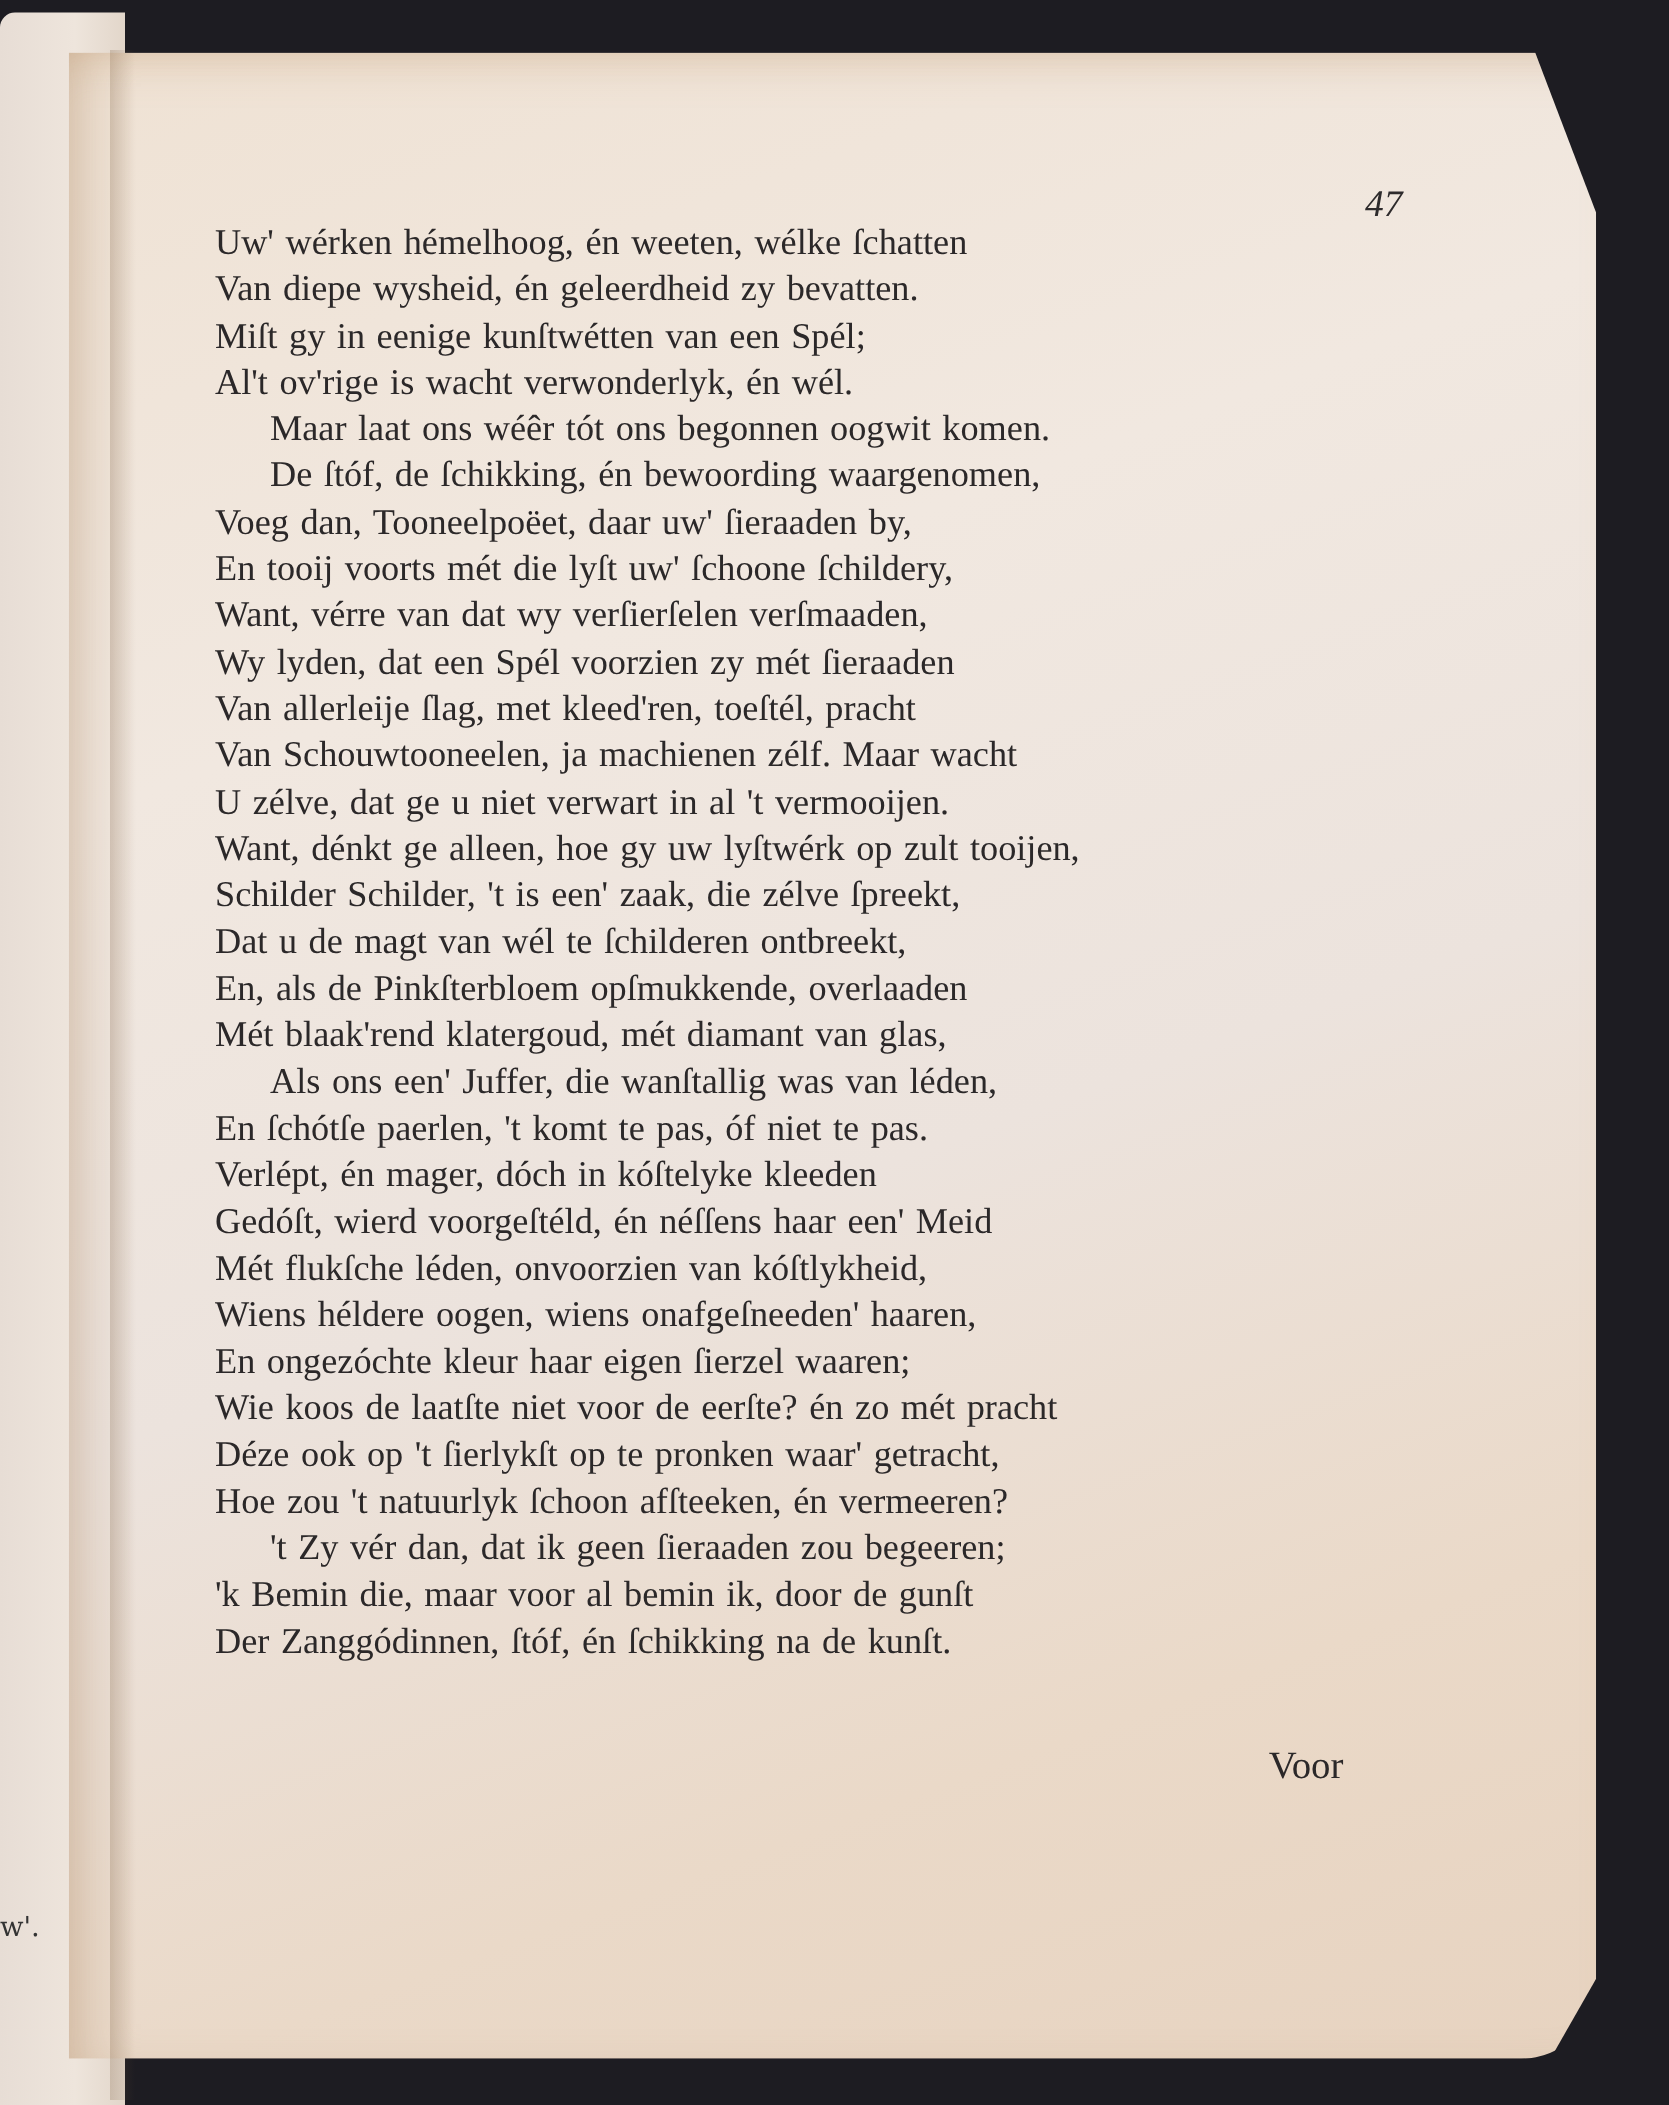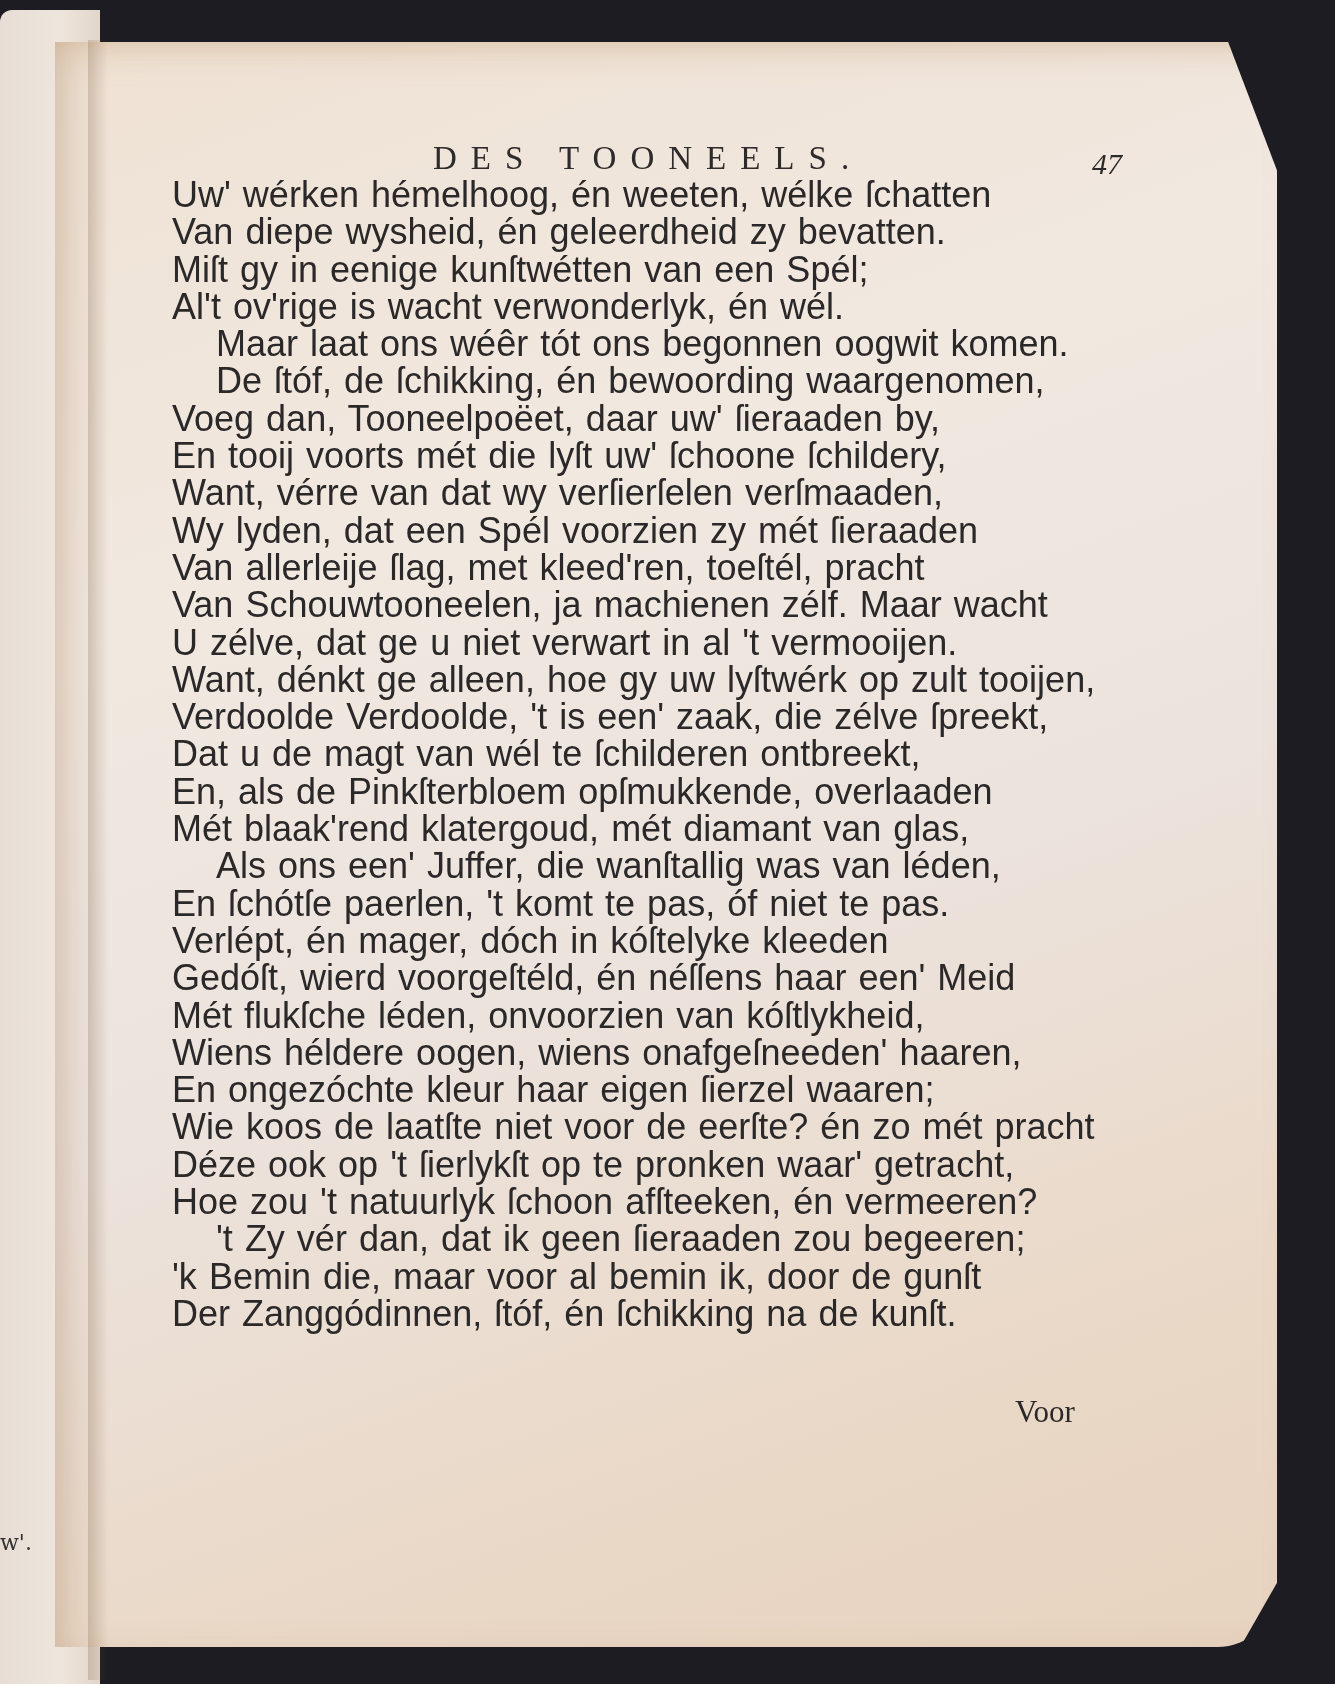--- a/index.html
+++ b/index.html
@@ -33,59 +33,58 @@
       position:absolute; left:378px; top:98px;
       font-size:33px; letter-spacing:14px; color:#2e2b2c;
       font-family:"Liberation Serif", serif;
     }
     .page-number {
       position:absolute; left:1037px; top:105px; font-size:30px; color:#2e2b2c;
       font-family:"Liberation Serif", serif; font-style:italic;
     }
     .verse {
       position:absolute; left:117px; top:134px; width:1000px;
-      font-family:Liberation Sans, sans-serif;
-      font-size:36px; line-height:37.3px; color:#2b2829;
+      font-family:Liberation Serif, serif;
+      font-size:29px; line-height:37.3px; color:#2b2829;
       word-spacing:2px;
     }
     .verse-line { white-space:nowrap; display:block; }
     .verse-line.indent { padding-left:44px; }
     .catchword {
       position:absolute; left:960px; top:1352px; font-size:31px; color:#2b2829;
       font-family:Liberation Serif, serif;
     }
   </style>
 </head>
 <body>
 
 <div class="facing-page">
   <span class="facing-page-fragment">w'.</span>
 </div>
 
 <div class="page">
   <div class="page-inner">
-    <div class="running-head">DES TOONEELS.</div>
     <div class="page-number">47</div>
 
     <div class="verse">
       <span class="verse-line">Uw' wérken hémelhoog, én weeten, wélke ſchatten</span>
       <span class="verse-line">Van diepe wysheid, én geleerdheid zy bevatten.</span>
       <span class="verse-line">Miſt gy in eenige kunſtwétten van een Spél;</span>
       <span class="verse-line">Al't ov'rige is wacht verwonderlyk, én wél.</span>
       <span class="verse-line indent">Maar laat ons wéêr tót ons begonnen oogwit komen.</span>
       <span class="verse-line indent">De ſtóf, de ſchikking, én bewoording waargenomen,</span>
       <span class="verse-line">Voeg dan, Tooneelpoëet, daar uw' ſieraaden by,</span>
       <span class="verse-line">En tooij voorts mét die lyſt uw' ſchoone ſchildery,</span>
       <span class="verse-line">Want, vérre van dat wy verſierſelen verſmaaden,</span>
       <span class="verse-line">Wy lyden, dat een Spél voorzien zy mét ſieraaden</span>
       <span class="verse-line">Van allerleije ſlag, met kleed'ren, toeſtél, pracht</span>
       <span class="verse-line">Van Schouwtooneelen, ja machienen zélf. Maar wacht</span>
       <span class="verse-line">U zélve, dat ge u niet verwart in al 't vermooijen.</span>
       <span class="verse-line">Want, dénkt ge alleen, hoe gy uw lyſtwérk op zult tooijen,</span>
-      <span class="verse-line">Verdoolde Verdoolde, 't is een' zaak, die zélve ſpreekt,</span>
+      <span class="verse-line">Schilder Schilder, 't is een' zaak, die zélve ſpreekt,</span>
       <span class="verse-line">Dat u de magt van wél te ſchilderen ontbreekt,</span>
       <span class="verse-line">En, als de Pinkſterbloem opſmukkende, overlaaden</span>
       <span class="verse-line">Mét blaak'rend klatergoud, mét diamant van glas,</span>
       <span class="verse-line indent">Als ons een' Juffer, die wanſtallig was van léden,</span>
       <span class="verse-line">En ſchótſe paerlen, 't komt te pas, óf niet te pas.</span>
       <span class="verse-line">Verlépt, én mager, dóch in kóſtelyke kleeden</span>
       <span class="verse-line">Gedóſt, wierd voorgeſtéld, én néſſens haar een' Meid</span>
       <span class="verse-line">Mét flukſche léden, onvoorzien van kóſtlykheid,</span>
       <span class="verse-line">Wiens héldere oogen, wiens onafgeſneeden' haaren,</span>
       <span class="verse-line">En ongezóchte kleur haar eigen ſierzel waaren;</span>

